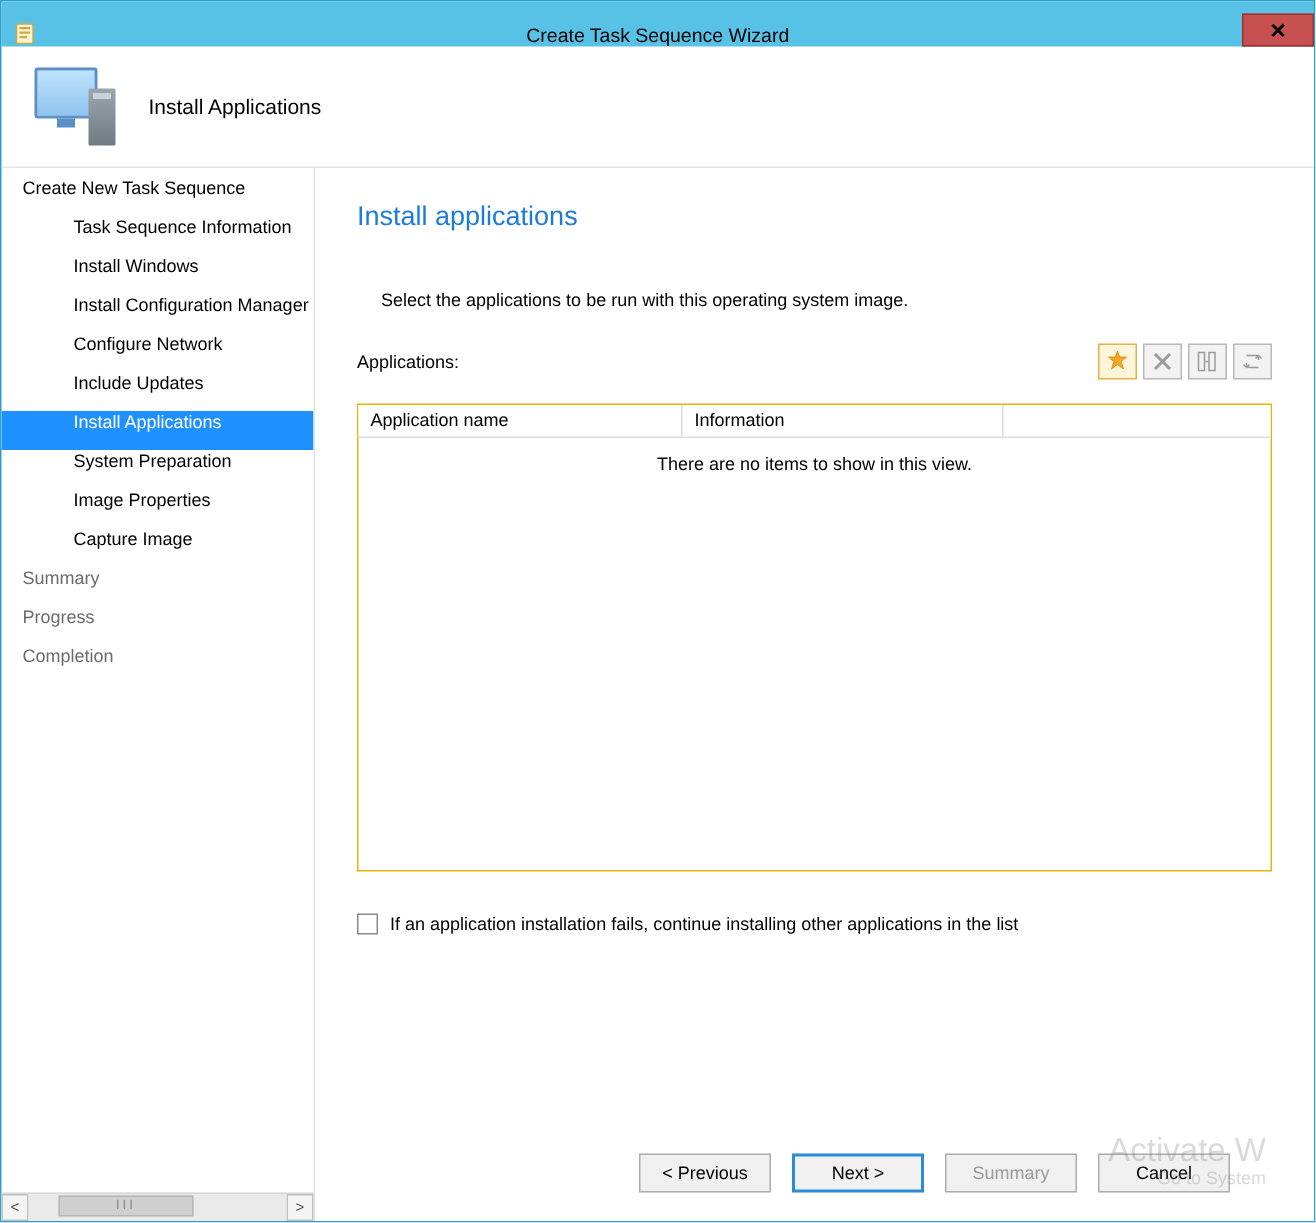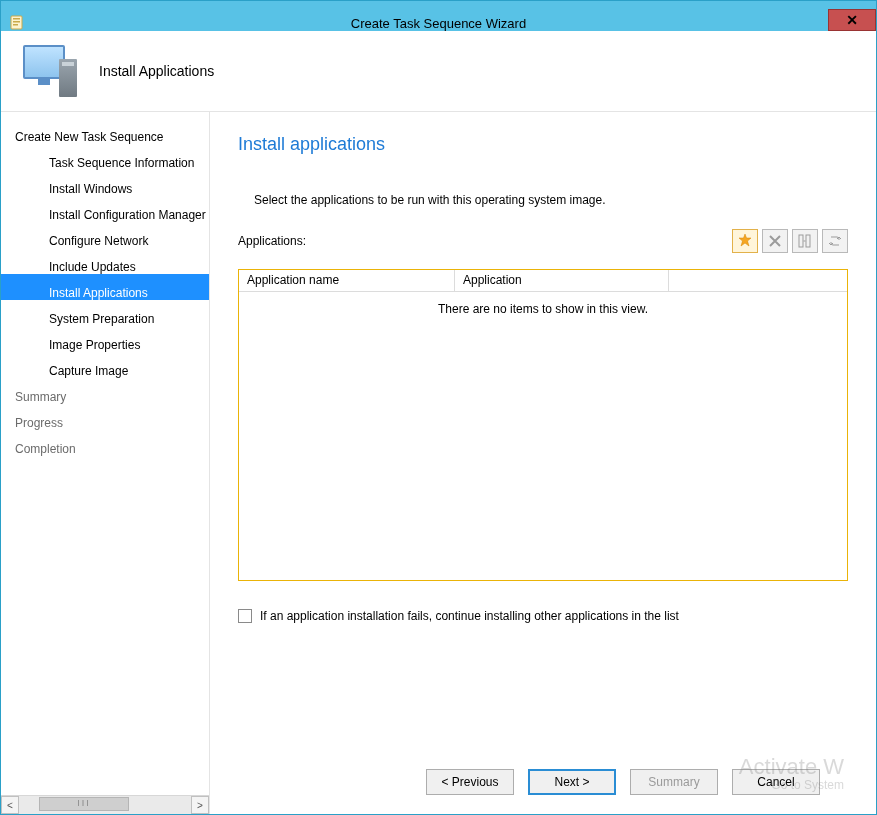--- a/index.html
+++ b/index.html
@@ -14,21 +14,21 @@
   .header-icon { width:58px; height:52px; position:relative; margin-right:22px; }
   .header-icon .monitor { position:absolute; left:4px; top:0; width:38px; height:30px; border:2px solid #5b8fc7; background:linear-gradient(#bfe3ff,#8ec4ee); border-radius:2px; }
   .header-icon .monitor::after { content:""; position:absolute; left:13px; top:32px; width:12px; height:6px; background:#5b8fc7; }
   .header-icon .tower { position:absolute; right:0; bottom:0; width:18px; height:38px; background:linear-gradient(#9aa5ae,#707a82); border-radius:1px; }
   .header-icon .tower::before { content:""; position:absolute; left:3px; top:3px; width:12px; height:4px; background:#c9d2d8; }
   .header-title { font-size:14px; }
   
   .body { flex:1; display:flex; border-top:1px solid #e4e4e4; min-height:0; }
   .sidebar { width:208px; border-right:1px solid #e4e4e4; display:flex; flex-direction:column; min-height:0; }
   .nav { flex:1; overflow:hidden; padding-top:6px; }
-  .nav-item { height:26px; display:flex; align-items:flex-end; white-space:nowrap; overflow:hidden; cursor:default; }
+  .nav-item { height:26px; display:flex; align-items:flex-start; white-space:nowrap; overflow:hidden; cursor:default; }
   .nav-top { padding-left:14px; color:#000; }
   .nav-sub { padding-left:48px; color:#000; }
   .nav-dim { color:#6b6b6b; }
   .nav-selected { background:#1e90ff; color:#fff; }
   .hscroll { height:18px; border-top:1px solid #d7d7d7; background:#f0f0f0; display:flex; align-items:stretch; }
   .hscroll .btn { width:18px; border:1px solid #c0c0c0; background:#f4f4f4; display:flex; align-items:center; justify-content:center; font-size:10px; color:#555; box-sizing:border-box;}
   .hscroll .track { flex:1; position:relative; background:#eaeaea; }
   .hscroll .thumb { position:absolute; left:20px; top:1px; height:14px; width:90px; background:#cfcfcf; border:1px solid #b5b5b5; box-sizing:border-box; }
   
   .main { flex:1; padding:22px 28px 0 28px; display:flex; flex-direction:column; min-height:0; }
@@ -187,21 +187,21 @@
                 <path d="M6 10 l-2 2 l-2 -2" fill="none" stroke="#9b9b9b"></path>
               </svg>
             </span>
           </div>
         </div>
       </div>
 
       <div class="listbox">
         <div class="list-head">
           <div class="col col-name">Application name</div>
-          <div class="col col-desc">Application</div>
+          <div class="col col-desc">Information</div>
           <div class="col col-rest"></div>
         </div>
         <div class="list-empty">There are no items to show in this view.</div>
       </div>
 
       <div class="checkrow">
         <div class="checkbox"></div>
         <span>If an application installation fails, continue installing other applications in the list</span>
       </div>
 

